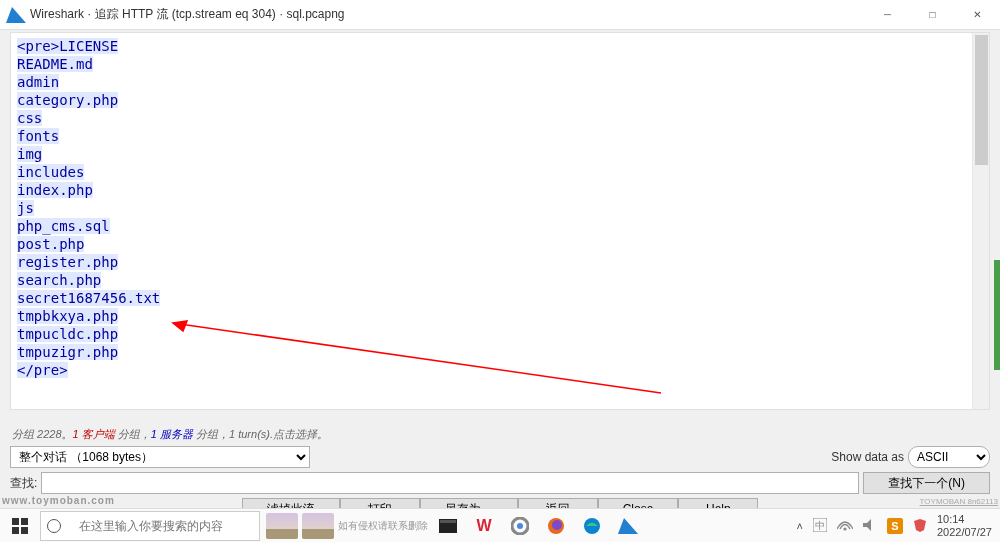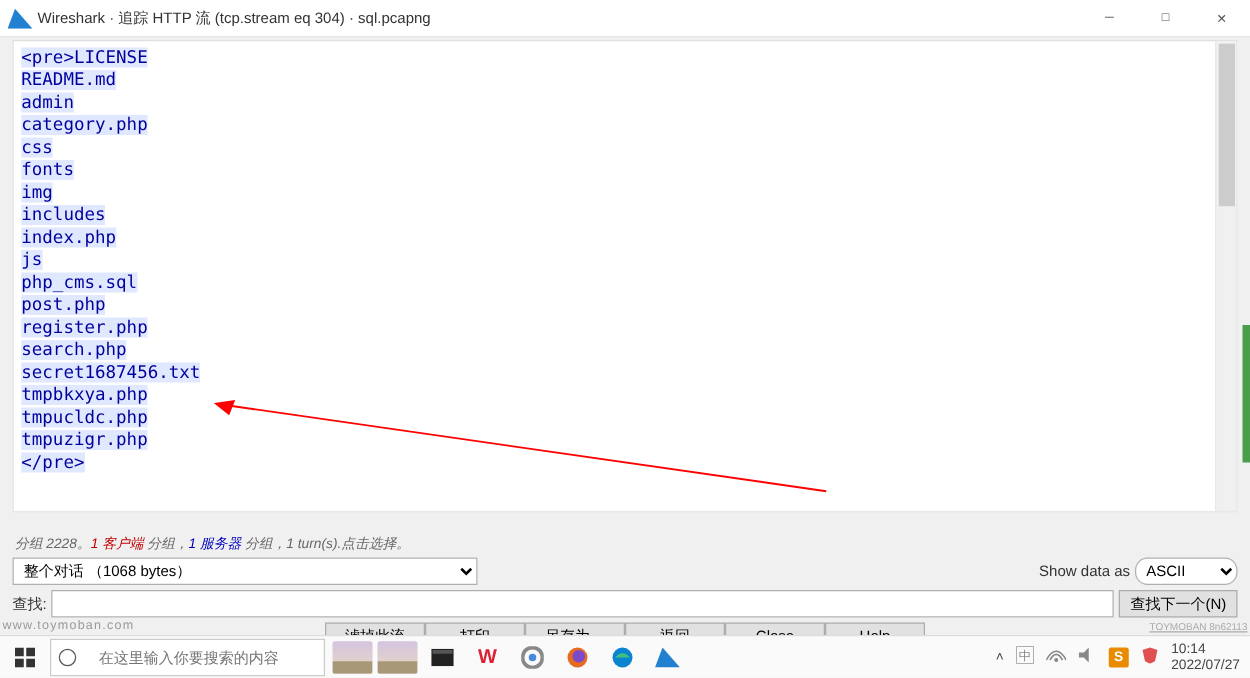--- a/index.html
+++ b/index.html
@@ -17,42 +17,42 @@
 .http-content { font-family: Consolas, monospace; font-size: 14px; line-height: 18px; padding: 4px 6px; color: #00009C; height: 100%; overflow-y: scroll; white-space: pre; }
 .http-content span { background: #e0e8ff; }
 .scrollbar-fake { position: absolute; right: 0; top: 0; width: 17px; height: 100%; background: #f0f0f0; border-left: 1px solid #e8e8e8; }
 .scrollbar-fake .thumb { position: absolute; left: 2px; width: 13px; background: #ccc; }
 .arrow { position: absolute; stroke: red; stroke-width: 1.5; fill: red; pointer-events: none; }
 .stats-row { padding: 2px 12px; font-family: "Microsoft YaHei", sans-serif; font-size: 11px; font-style: italic; color: #666; margin-top: 15px; }
 .stats-row .blue { color: #0000C0; font-style: italic; }
 .stats-row .red { color: #C00000; font-style: italic; }
 .row { display: flex; align-items: center; padding: 2px 10px; gap: 4px; }
 .select { height: 22px; border: 1px solid #b0b0b0; background: #fff; font-size: 12px; padding: 2px 4px; }
-.sel-conv { width: 372px; }
+.sel-conv { width: 300px; }
 .sel-enc { width: 82px; border-radius: 10px; }
-.btn { height: 22px; border: 1px solid #adadad; background: #e1e1e1; padding: 2px 8px; font-size: 12px; display: inline-flex; align-items: center; }
+.btn { height: 22px; border: 1px solid #adadad; background: #e1e1e1; padding: 2px 24px; font-size: 12px; display: inline-flex; align-items: center; }
 .btn-row { display: flex; padding: 2px 10px 0 10px; justify-content: center; }
 .btn-row .btn { min-width: 80px; justify-content: center; }
 .input-find { flex: 1; height: 22px; border: 1px solid #b0b0b0; padding: 2px 4px; font-size: 12px; background: #fff; }
 .lbl { font-size: 12px; color: #333; }
 .spacer { flex: 1; }
 .green-side { position: absolute; right: 0; top: 260px; width: 6px; height: 110px; background: #4a9e4a; }
 .taskbar { position: absolute; left: 0; bottom: 0; width: 1000px; height: 34px; background: #fafafa; display: flex; align-items: center; border-top: 1px solid #ddd; }
 .start { width: 40px; height: 34px; display: flex; align-items: center; justify-content: center; }
 .winlogo { width: 16px; height: 16px; }
 .search-task { flex: 0 0 220px; height: 30px; background: #fff; border: 1px solid #ccc; display: flex; align-items: center; padding: 0 6px; gap: 18px; }
 .search-task .circ { width: 14px; height: 14px; border: 1.5px solid #555; border-radius: 50%; }
 .search-task input { border: none; outline: none; flex: 1; font-size: 12px; background: transparent; }
 .tray { margin-left: auto; display: flex; align-items: center; gap: 10px; padding-right: 8px; font-size: 11px; color: #444; }
 .tray .clock { text-align: left; line-height: 13px; }
 .task-icons { display: flex; gap: 4px; padding-left: 6px; align-items: center; }
 .tico { width: 32px; height: 28px; display: flex; align-items: center; justify-content: center; font-size: 16px; }
 .img-thumb { width: 36px; height: 26px; background: linear-gradient(#d4c4e0,#e8d8c0); border-radius: 2px; position: relative; overflow: hidden; }
 .img-thumb::after { content:""; position:absolute; bottom:0; left:0; right:0; height:10px; background:#a89878; }
-.watermark-l { position: absolute; left: 2px; bottom: 36px; font-size: 10px; color: #999; letter-spacing: 1px; }
+.watermark-l { position: absolute; left: 2px; bottom: 36px; font-size: 10px; color: #999; letter-spacing: 1px; font-weight: bold; }
 .watermark-r { position: absolute; right: 2px; bottom: 36px; font-size: 8px; color: #aaa; text-decoration: underline; }
 </style>
 </head>
 <body>
 
 <div class="titlebar">
   <span class="fin">
     <svg viewBox="0 0 20 16">
         <polygon points="0,16 20,16 6,0" fill="#2180d0"></polygon>
       </svg>
@@ -156,20 +156,21 @@
     <span class="circ"></span>
     <input placeholder="在这里输入你要搜索的内容" style="">
   </div>
   <div class="task-icons">
     <div class="tico">
         <div class="img-thumb"></div>
       </div>
     <div class="tico">
         <div class="img-thumb"></div>
       </div>
+    <div class="tico" style="width:auto;font-size:10px;color:#999;">如有侵权请联系删除</div>
     <div class="tico">
         <svg width="18" height="14">
           <rect width="18" height="14" fill="#222"></rect>
           <rect x="1" y="1" width="16" height="3" fill="#555"></rect>
         </svg>
       </div>
     <div class="tico" style="color:#d23;font-weight:bold;">W</div>
     <div class="tico">
         <svg width="18" height="18">
           <circle cx="9" cy="9" r="8" fill="none" stroke="#888" stroke-width="3"></circle>

